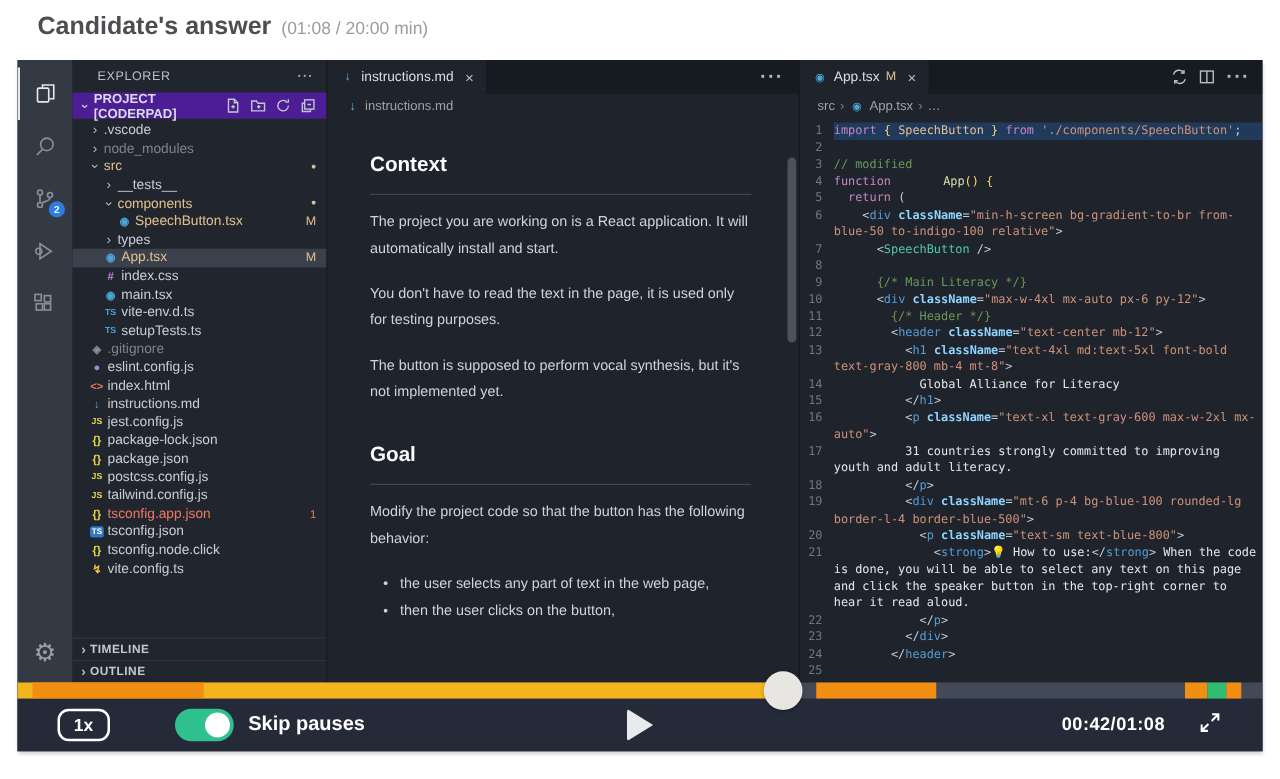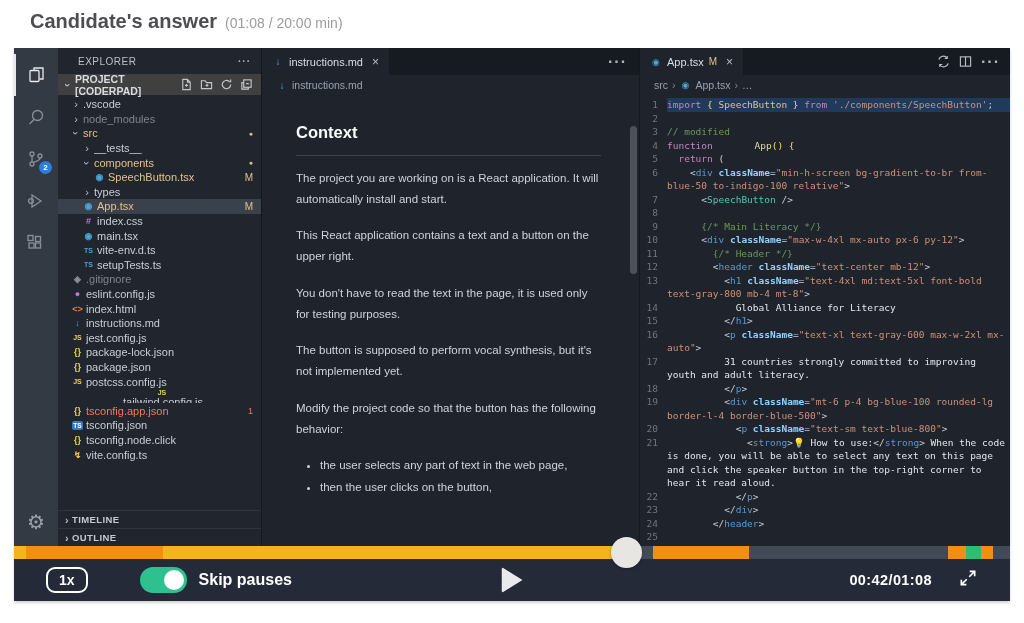--- a/index.html
+++ b/index.html
@@ -19,21 +19,21 @@
   .ab-item { width: 44px; height: 42px; display: flex; align-items: center; justify-content: center; position: relative; color: #8a909a; }
   .ab-item.active { color: #e6e8eb; border-left: 2px solid #e6e8eb; }
   .ab-item svg { stroke: currentColor; fill: none; stroke-width: 1.3; }
   .ab-badge { position: absolute; right: 6px; bottom: 6px; background: #2b7de0; color: #fff; font-size: 8px; width: 13px; height: 13px; border-radius: 50%; display: flex; align-items: center; justify-content: center; font-weight: bold; }
   .ab-gear { position: absolute; bottom: 6px; left: 0; width: 44px; height: 36px; display: flex; align-items: center; justify-content: center; color: #9aa0a8; font-size: 20px; }
 
   
   .sidebar { width: 204px; background: #21262e; flex-shrink: 0; position: relative; font-size: 11px; border-right: 1px solid #15181d; }
   .sb-head { height: 26px; display: flex; align-items: center; padding: 0 10px 0 20px; font-size: 10px; letter-spacing: .5px; color: #b9c0ca; }
   .dots { margin-left: auto; color: #aeb4bd; letter-spacing: 1px; font-weight: bold; }
-  .sb-project { height: 21px; display: flex; align-items: center; padding: 0 8px 0 5px; font-size: 10.5px; font-weight: bold; color: #d8dce2; background: #404040; }
+  .sb-project { height: 21px; display: flex; align-items: center; padding: 0 8px 0 5px; font-size: 10.5px; font-weight: bold; color: #d8dce2; background: #4c1d95; }
   .sb-project .chev { margin-right: 2px; }
   .proj-icons { margin-left: auto; display: flex; gap: 7px; }
   .proj-icons svg { stroke: #c3c8cf; fill: none; stroke-width: 1.2; }
   .chev { display: inline-block; width: 10px; color: #b6bcc4; font-size: 11px; transform: none; text-align: center; flex-shrink: 0; }
   .chev.open { transform: rotate(90deg); }
   .tree { margin-top: 2px; }
   .trow { height: 14.6px; display: flex; align-items: center; color: #c8cdd4; padding-right: 8px; cursor: pointer; }
   .trow.dim .tlabel { color: #7d848e; }
   .trow.mod .tlabel { color: #e2c08d; }
   .trow.err .tlabel { color: #f07862; }
@@ -256,21 +256,21 @@
             <span class="tlabel">package-lock.json</span>
           </div>
           <div class="trow" style="padding-left: 13px;">
             <span class="fi" style="color: rgb(232, 212, 77);">{}</span>
             <span class="tlabel">package.json</span>
           </div>
           <div class="trow" style="padding-left: 13px;">
             <span class="fi tt" style="color: rgb(232, 212, 77);">JS</span>
             <span class="tlabel">postcss.config.js</span>
           </div>
-          <div class="trow" style="padding-left: 13px; flex-direction: column;">
+          <div class="trow" style="padding-left: 13px;">
             <span class="fi tt" style="color: rgb(232, 212, 77);">JS</span>
             <span class="tlabel">tailwind.config.js</span>
           </div>
           <div class="trow err" style="padding-left: 13px;">
             <span class="fi" style="color: rgb(232, 212, 77);">{}</span>
             <span class="tlabel">tsconfig.app.json</span>
             <span class="tbadge">1</span>
           </div>
           <div class="trow" style="padding-left: 13px;">
             <span class="fi boxed" style="color: rgb(255, 255, 255); background: rgb(49, 120, 198);">TS</span>
@@ -306,23 +306,23 @@
         </div>
         <span class="dots tab-dots">···</span>
       </div>
       <div class="breadcrumb">
         <span class="fi-md">↓</span>
         <span>instructions.md</span>
       </div>
       <div class="doc">
           <h2>Context</h2>
           <p>The project you are working on is a React application. It will automatically install and start.</p>
-          <p>This React application contains a text and a button on the upper right.</p>
           <p>You don't have to read the text in the page, it is used only for testing purposes.</p>
           <p>The button is supposed to perform vocal synthesis, but it's not implemented yet.</p>
+          <h2>Goal</h2>
           <p>Modify the project code so that the button has the following behavior:</p>
           <ul>
             <li>the user selects any part of text in the web page,</li>
             <li>then the user clicks on the button,</li>
           </ul>
         </div>
       <div class="mid-scrollbar"></div>
     </div>
 
     <div class="pane pane-right">

